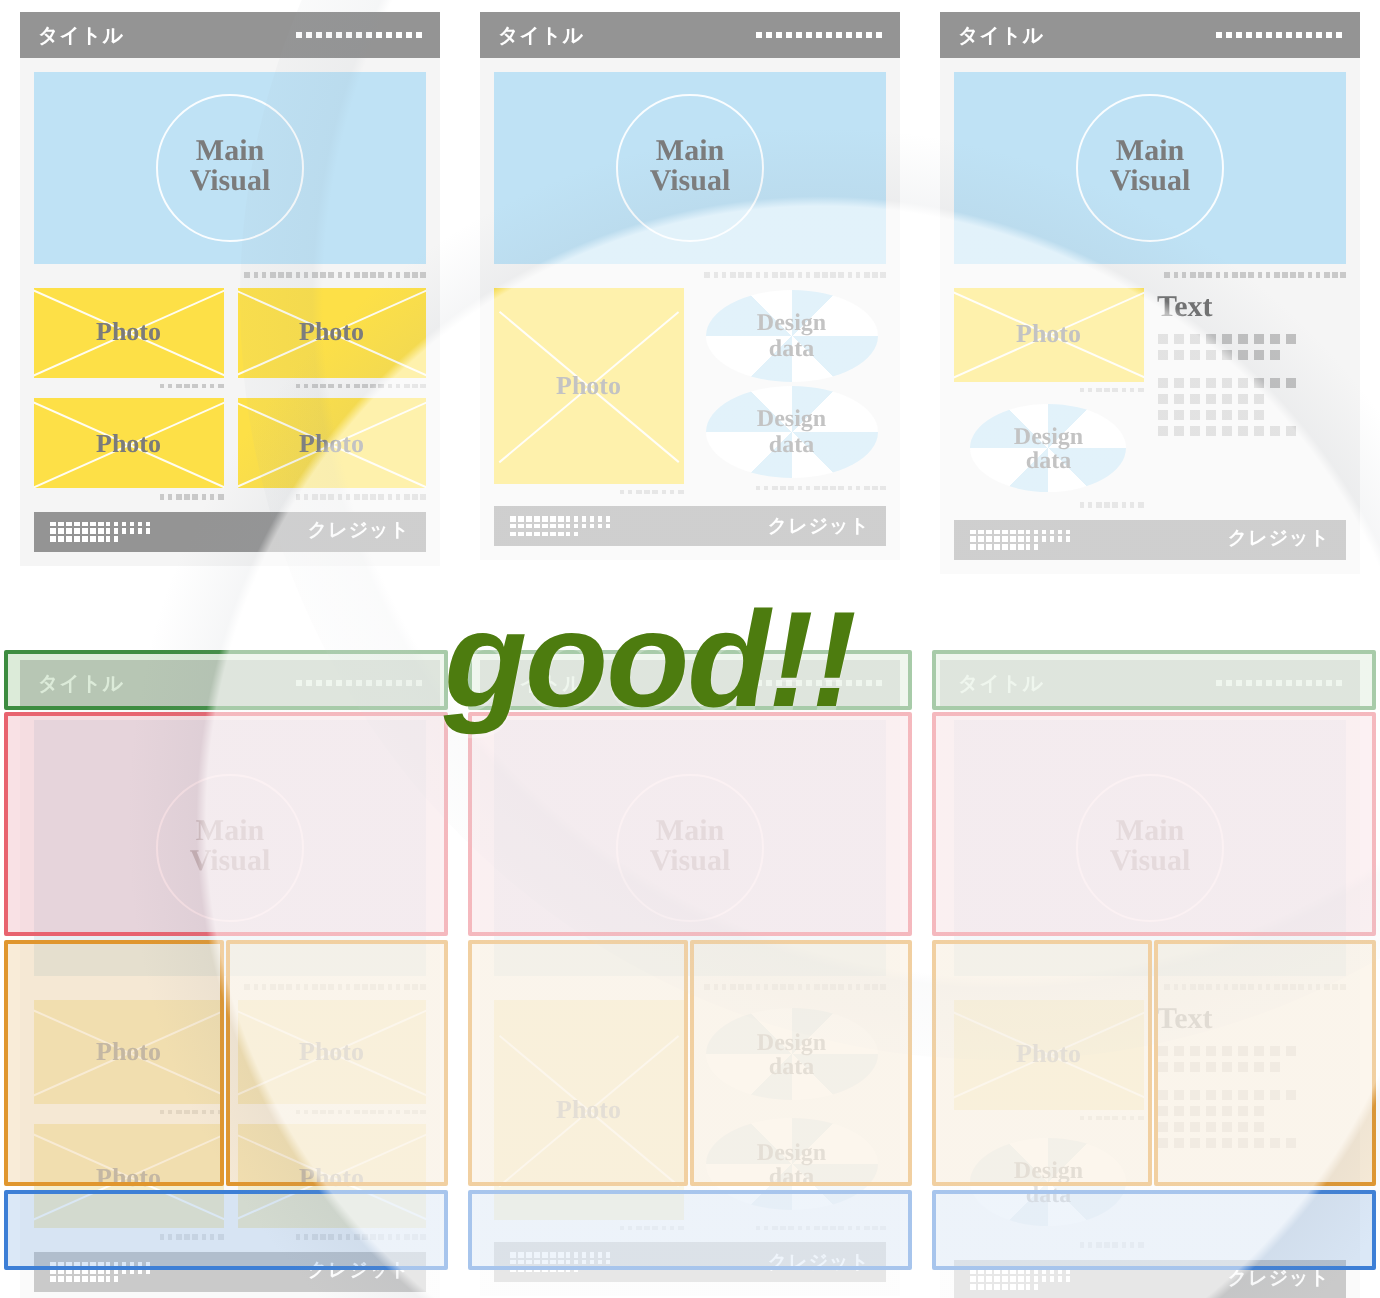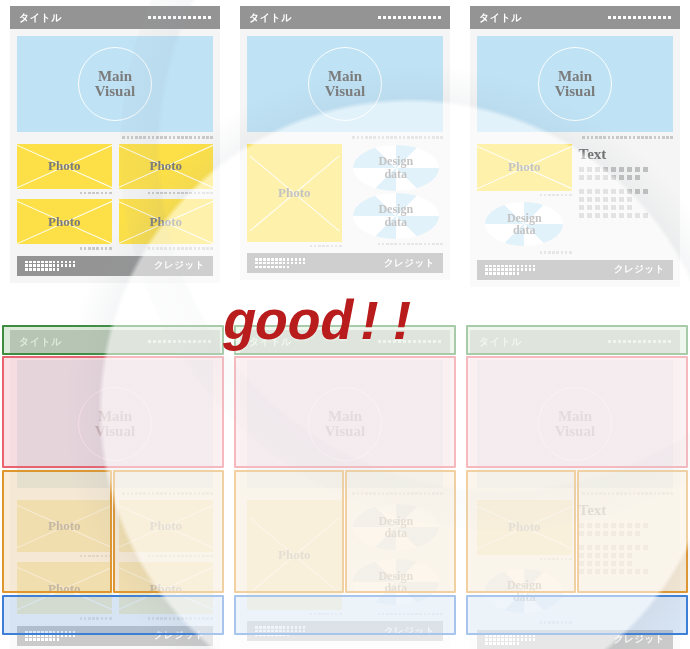--- a/index.html
+++ b/index.html
@@ -88,23 +88,23 @@
   
   .faded{filter:grayscale(.55) opacity(.5);}
   .ov{position:absolute;box-sizing:border-box;border-radius:1px;}
   .ov-green{border:2px solid #3d8c40;background:rgba(140,190,130,.30);}
   .ov-red{border:2px solid #e8636f;background:rgba(226,120,135,.22);}
   .ov-orange{border:2px solid #e0962e;background:rgba(226,160,60,.20);}
   .ov-blue{border:2px solid #3d7fd6;background:rgba(90,150,220,.22);}
 
   
   .good{position:absolute;left:222px;top:296px;z-index:9;
-    font-family:Liberation Mono, monospace;
-    font-style:italic;font-weight:bold;font-size:56px;letter-spacing:-1px;
-    color:#b91c1c;line-height:1;white-space:nowrap;
+    font-family:Liberation Sans, sans-serif;
+    font-style:italic;font-weight:bold;font-size:68px;letter-spacing:-1px;
+    color:#4d7c0f;line-height:1;white-space:nowrap;
     text-shadow:0 2px 0 rgba(255,255,255,.25);}
 </style>
 </head>
 <body>
 
 <div class="swoosh sw1"></div>
 <div class="swoosh sw2"></div>
 
 <div class="grid">
 

